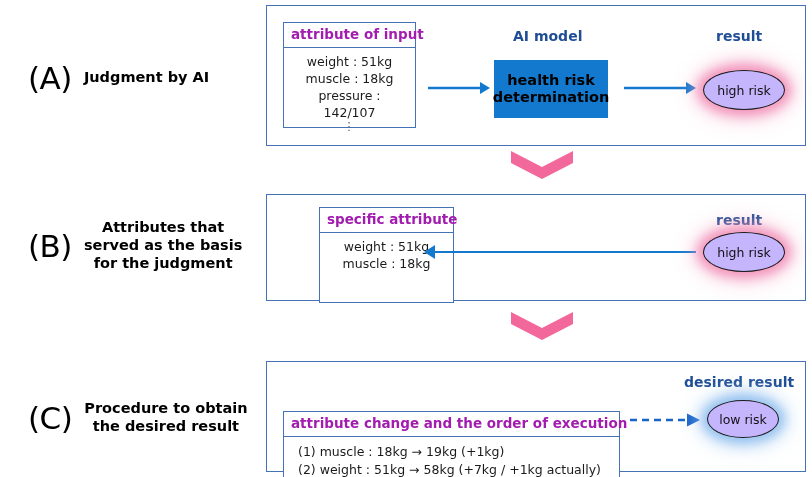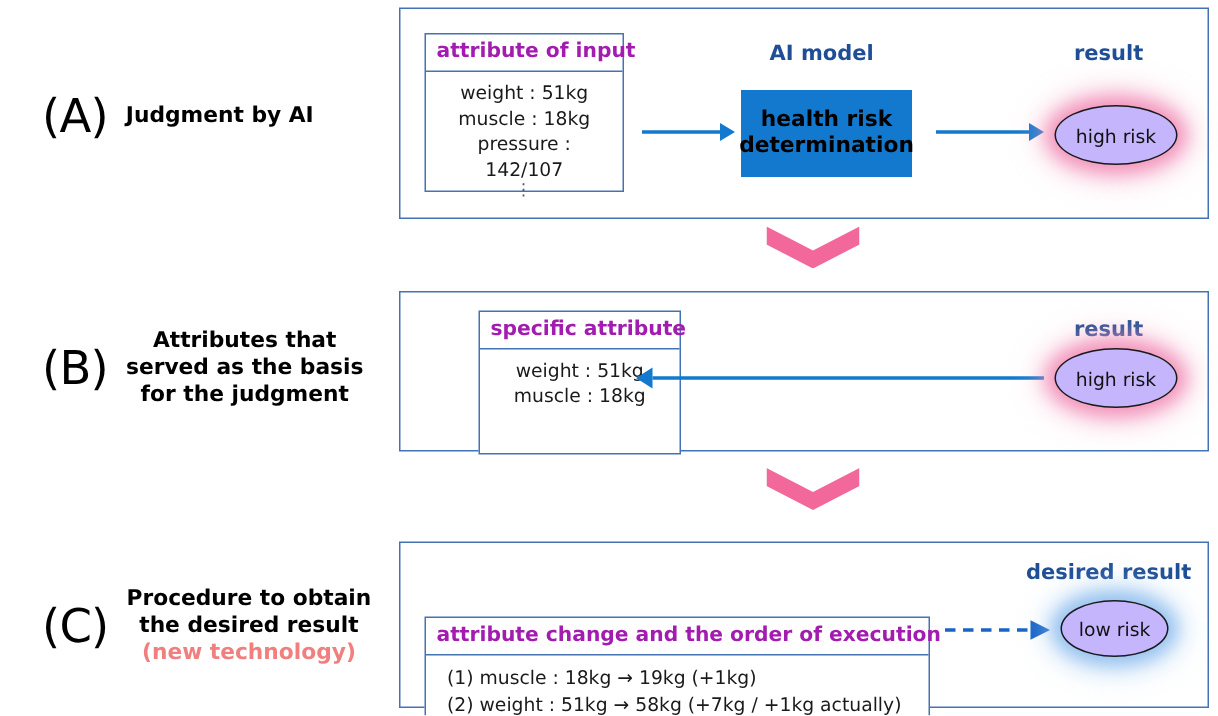--- a/index.html
+++ b/index.html
@@ -241,21 +241,20 @@
 
   <svg class="chevron" id="chevron-2" viewBox="0 0 62 28">
     <polygon points="0,0 31,16 62,0 62,12 31,28 0,12" fill="#F2689B"></polygon>
   </svg>
 
   <div class="row-label" id="label-c">
     <span class="row-letter">(C)</span>
     <span class="row-caption">
       <span style="display:block">Procedure to obtain</span>
       <span style="display:block">the desired result</span>
-      <span class="sub">(new technology)</span>
     </span>
   </div>
 
   <div class="section-frame" id="frame-c"></div>
 
   <div class="attr-table" id="table-c">
     <div class="attr-head">attribute change and the order of execution</div>
     <div class="attr-body left-list">
       <div>(1)  muscle : 18kg  →  19kg (+1kg)</div>
       <div>(2)  weight : 51kg  →  58kg (+7kg / +1kg actually)</div>

